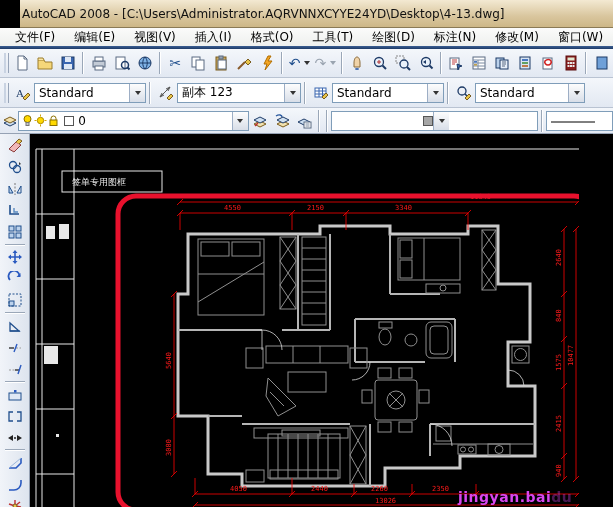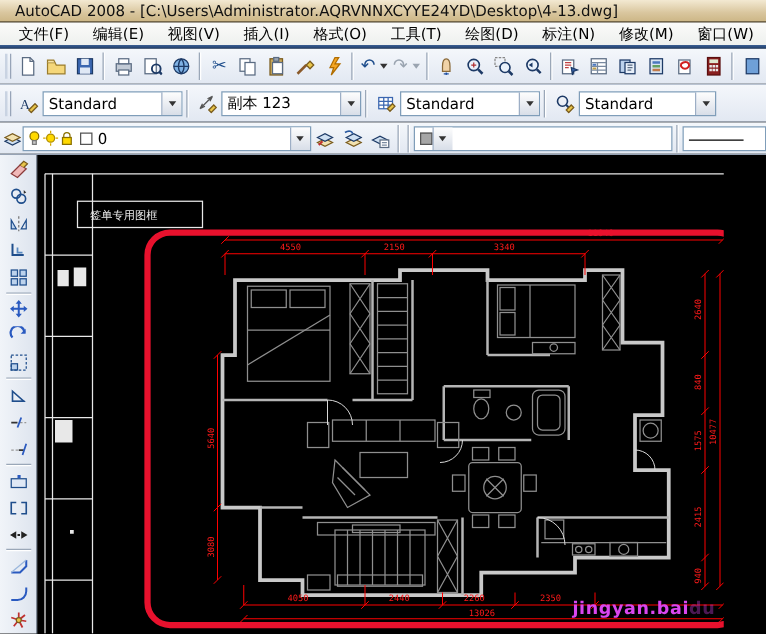--- a/index.html
+++ b/index.html
@@ -1,20 +1,20 @@
 <!DOCTYPE html>
 <html><head>
 <meta charset="utf-8">
 <style>
   * { margin:0; padding:0; box-sizing:border-box; }
   html,body { width:613px; height:507px; overflow:hidden; }
   body { font-family:"DejaVu Sans","Liberation Sans",sans-serif; font-size:12px; background:#000; position:relative; }
 
   
-  .titlebar { height:18px; background:linear-gradient(#f3e9d2,#d9c69e 60%,#cdb787); display:flex; align-items:center; padding-left:12px; border-bottom:1px solid #8a7a55; }
+  .titlebar { height:28px; background:linear-gradient(#f3e9d2,#d9c69e 60%,#cdb787); display:flex; align-items:center; padding-left:2px; border-bottom:1px solid #8a7a55;margin-left:20px; }
   .titlebar .title { color:#111; font-size:12px; white-space:nowrap; overflow:hidden; }
 
   
   .menubar { height:18px; background:linear-gradient(#fbfbfa,#eef0ee); display:flex; align-items:flex-start; gap:1px; padding-left:6px; }
   .menu-item { padding:1px 9px; font-size:12px; color:#000; cursor:default; white-space:nowrap; }
   .menu-divider { height:3px; background:linear-gradient(#3b5f93,#1d3a66); }
 
   
   .toolrow { background:linear-gradient(#f4f7fb,#e2e8f2); border-bottom:1px solid #b9c3d2; display:flex; align-items:center; padding-left:2px; }
   .row1 { height:29px; }
@@ -23,21 +23,21 @@
   .grip { width:5px; height:20px; margin:0 2px; border-left:2px solid #c9d3e2; border-right:1px solid #97a4b8; }
   .tb { width:23px; height:23px; display:flex; align-items:center; justify-content:center; border:1px solid transparent; }
   .tb svg { display:block; }
   .tb-sm { width:17px; height:21px; }
   .sep { width:2px; height:22px; margin:0 3px; border-left:1px solid #9aa7b8; border-right:1px solid #fff; }
   .glyph { font-size:14px; line-height:14px; color:#1f4e8c; }
   .glyph.dis { color:#9aa4b0; }
   .dd-caret { width:9px; height:21px; display:flex; align-items:center; justify-content:center; }
   .caret-shape { width:0; height:0; border-left:3px solid transparent; border-right:3px solid transparent; border-top:4px solid #333; }
 
-  .combo { height:20px; background:#fff; border:1px solid #7f9db9; display:flex; align-items:center; font-size:12px; }
+  .combo { height:20px; background:#fff; border:1px solid #7f9db9; display:flex; align-items:center; font-size:12px;justify-content:center; }
   .combo .ctext { flex:1; padding:0 4px; white-space:nowrap; overflow:hidden; }
   .combo .cbtn { width:16px; height:18px; background:linear-gradient(#fdfdfd,#d8dee8); border-left:1px solid #9daec5; display:flex; align-items:center; justify-content:center; }
   .combo .cbtn::after { content:""; width:0; height:0; border-left:3.5px solid transparent; border-right:3.5px solid transparent; border-top:4.5px solid #333; }
 
   .swatch { width:10px; height:10px; border:1px solid #555; margin-left:4px; }
   .layer-mini { display:flex; align-items:center; gap:1px; padding-left:3px; }
 
   
   .main { display:flex; height:383px; }
   .left-toolbar { width:30px; background:linear-gradient(90deg,#f1f4f9,#dde4ee); border-right:1px solid #96a2b4; display:flex; flex-direction:column; align-items:center; padding-top:1px; }
@@ -269,21 +269,21 @@
       <span class="cbtn"></span>
   </div>
   <div class="sep"></div>
 
   <div class="tb">
       <svg width="16" height="16">
         <path d="M2 12L12 2M2 12l2-4M2 12l4-2M12 2l-4 2M12 2l-2 4" stroke="#555" fill="none"></path>
         <path d="M9 13l4-4 2 2-4 4z" fill="#e8c54a" stroke="#7a5c1e"></path>
       </svg>
     </div>
-  <div class="combo" style="width:112px">
+  <div class="combo" style="width:124px">
     <span class="ctext">副本 123</span>
       <span class="cbtn"></span>
   </div>
   <div class="sep"></div>
 
   <div class="tb">
       <svg width="16" height="16">
         <rect x="2" y="3" width="11" height="9" fill="#fff" stroke="#3a66b0"></rect>
         <path d="M2 6h11M2 9h11M6 3v9M9.5 3v9" stroke="#3a66b0"></path>
         <path d="M9 12l4-4 2 2-4 4z" fill="#e8c54a" stroke="#7a5c1e"></path>

